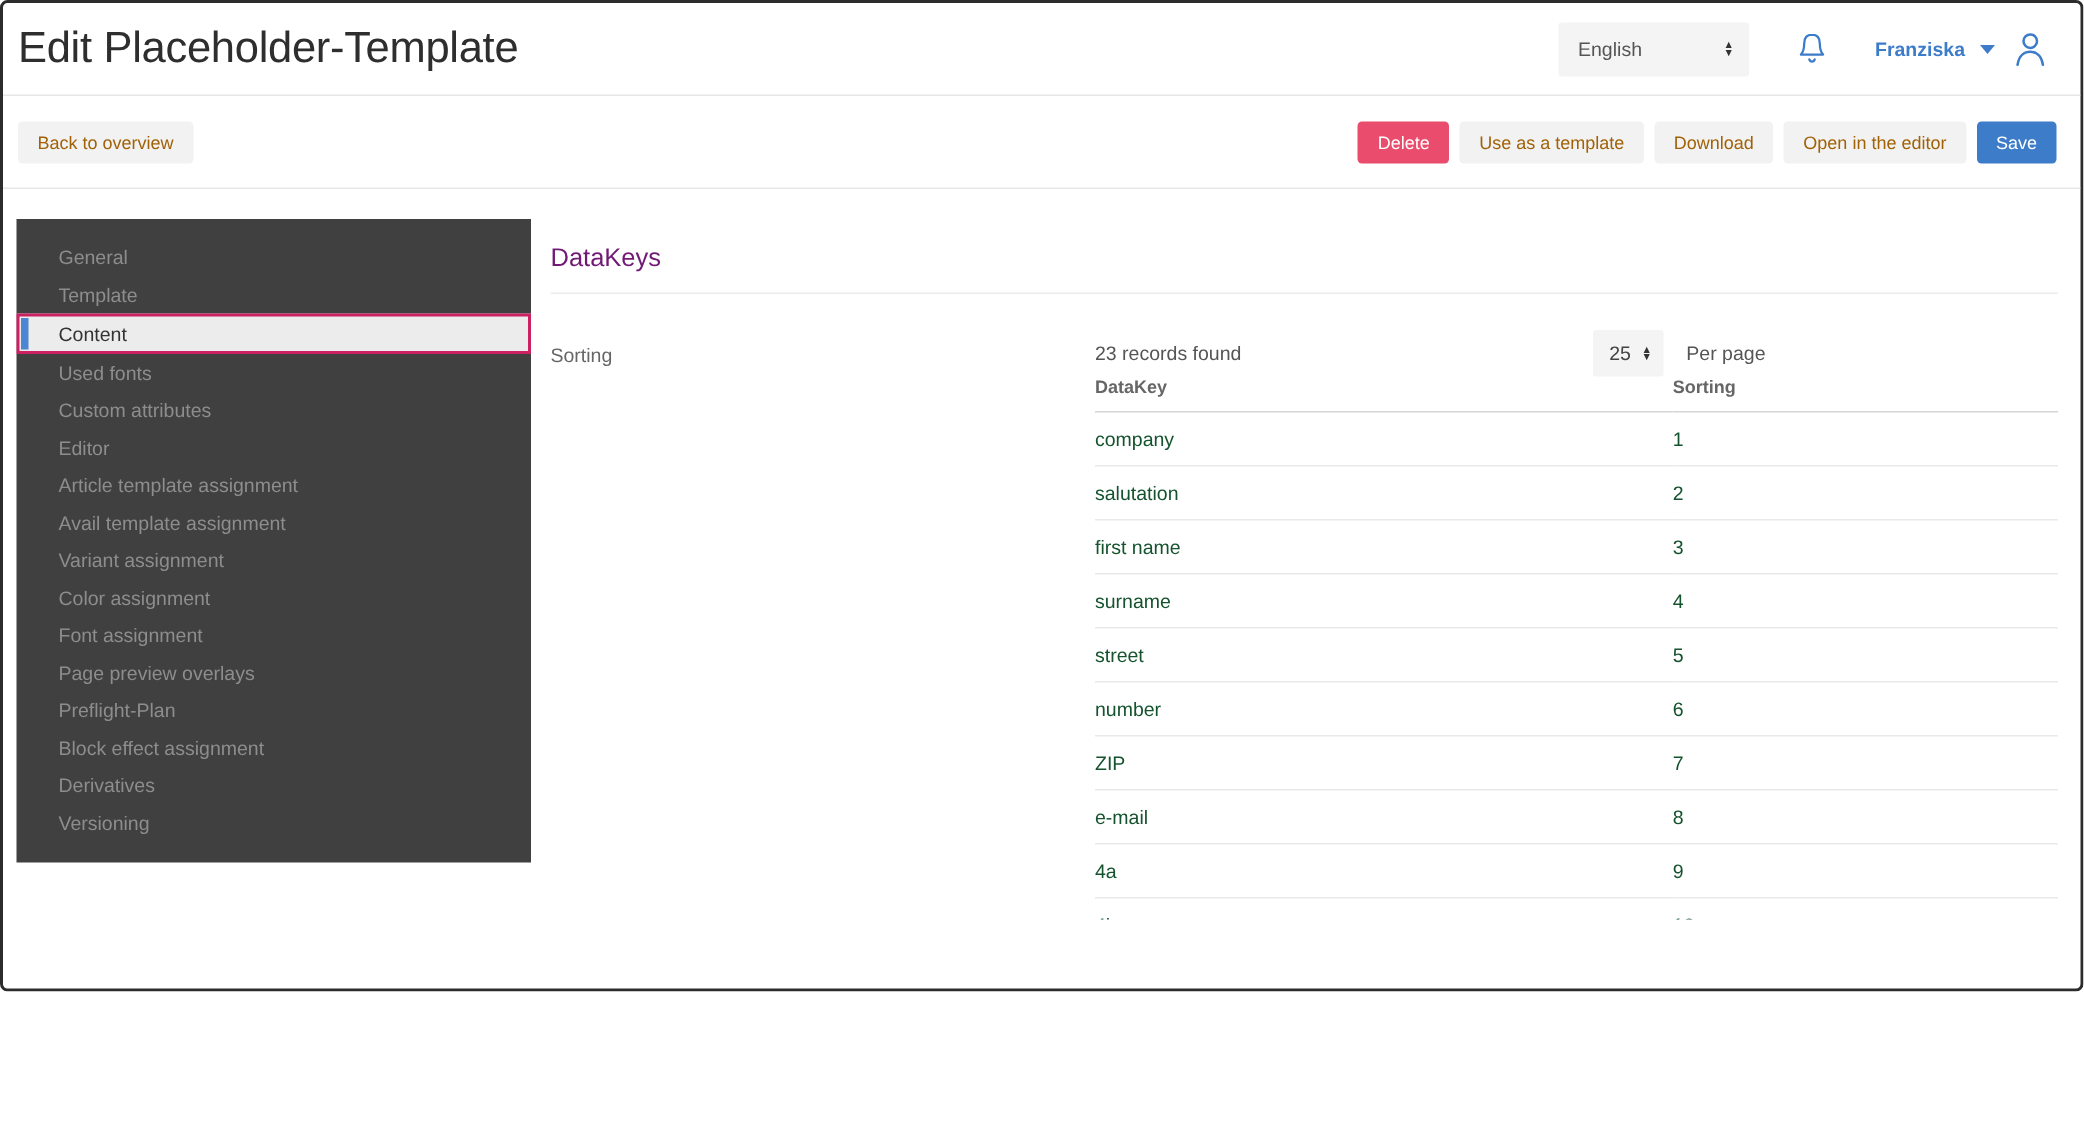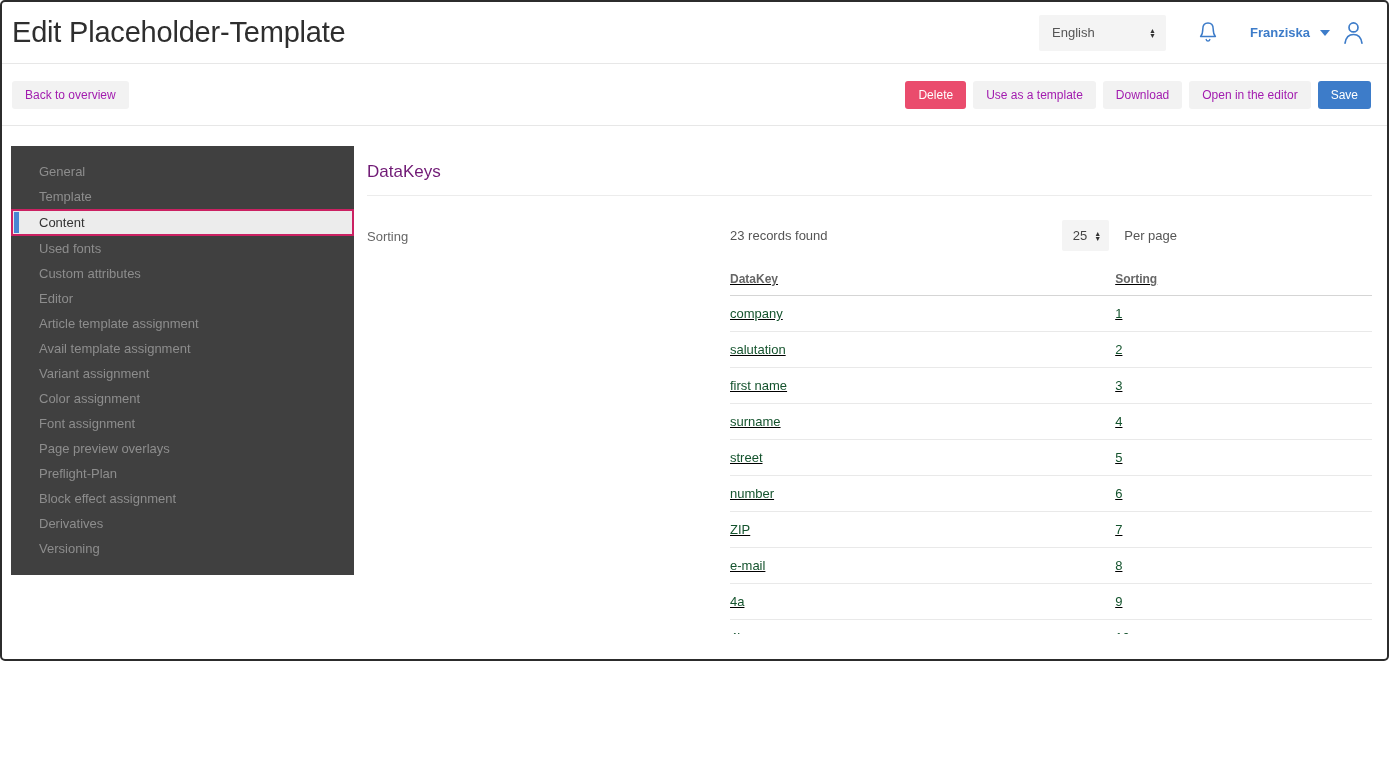--- a/index.html
+++ b/index.html
@@ -39,21 +39,21 @@
 
   
   .toolbar {
     height: 62px; display: flex; align-items: center;
     padding: 0 16px 0 10px;
     border-bottom: 1px solid #e7e7e7;
   }
   .btn {
     font-family: "Liberation Sans", sans-serif;
     font-size: 12px; padding: 7px 13px; border: none; border-radius: 3px;
-    background: #f2f2f2; color: #a21caf; cursor: pointer; white-space: nowrap;
+    background: #f2f2f2; color: #a16207; cursor: pointer; white-space: nowrap;
   }
   .btn-delete { background: #ea4c6d; color: #ffffff; }
   .btn-save { background: #3d7cc9; color: #fff; }
   .toolbar-right { margin-left: auto; display: flex; gap: 7px; align-items: center; }
 
   
   .body-wrap { display: flex; padding-top: 20px; align-items: flex-start; }
 
   .sidebar {
     width: 343px; margin-left: 9px; flex: none;
@@ -83,21 +83,21 @@
   .records-row { display: flex; align-items: center; }
   .records-text { font-size: 13px; color: #555; }
   .perpage-group { margin-left: auto; margin-right: 195px; display: flex; align-items: center; gap: 15px; }
   .pp-select {
     background: #f4f4f4; height: 31px; border-radius: 2px;
     display: flex; align-items: center; gap: 7px; padding: 0 8px 0 11px;
     font-size: 13px; color: #444; cursor: pointer;
   }
   .pp-label { font-size: 13px; color: #555; }
 
-  .table-clip { margin-top: 21px; height: 362px; overflow: hidden; text-decoration: underline; }
+  .table-clip { height: 362px; overflow: hidden; }
   table { width: 100%; border-collapse: collapse; table-layout: fixed; }
   th {
     font-size: 12px; font-weight: 700; color: #666; text-align: left;
     padding: 0 0 9px; border-bottom: 1px solid #d5d5d5;
   }
   .col-sorting { width: 40%; }
   td {
     font-size: 13px; color: #14532d; padding: 10px 0;
     border-bottom: 1px solid #e9e9e9;
   }

